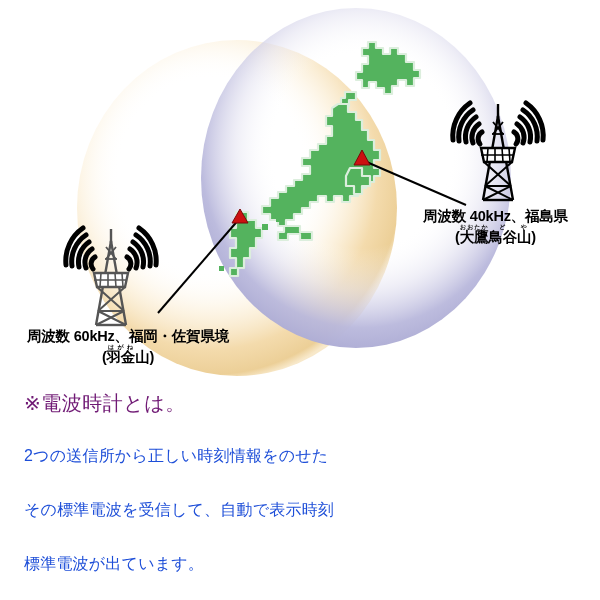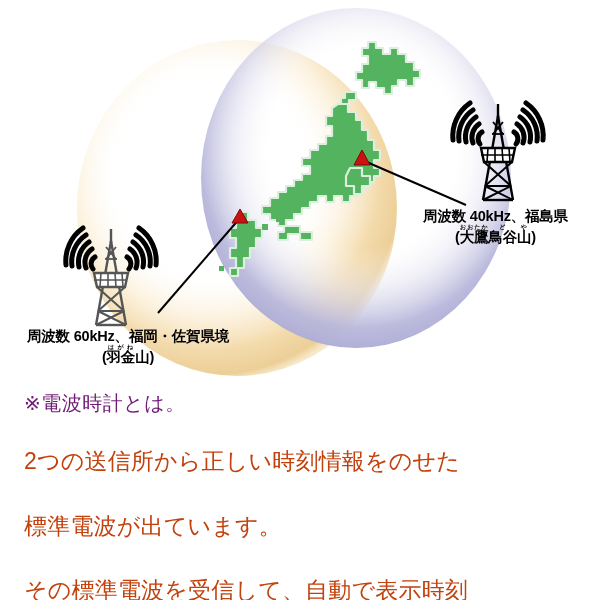--- a/index.html
+++ b/index.html
@@ -52,22 +52,22 @@
   }
   #heading {
     font-size: 20px;
     color: #701a75;
     letter-spacing: 0.5px;
     margin: 0 0 10px 0;
     font-weight: normal;
     line-height: 1.15;
   }
   .body-line {
-    font-size: 23px;
-    color: #c2410c;
+    font-size: 16px;
+    color: #1d4ed8;
     line-height: 1.55;
     letter-spacing: 0.2px;
     white-space: nowrap;
     margin-top: 29px;
   }
 </style>
 </head>
 <body>
 
 <div id="page">
@@ -229,17 +229,17 @@
       <div class="line1">周波数 60kHz、福岡・佐賀県境</div>
       <div class="line2">
         <span>(</span><ruby><span>羽金</span><rt>はがね</rt><span>山</span><rt></rt></ruby><span>)</span>
       </div>
     </div>
   </div>
 
   <div id="text-block">
     <h1 id="heading">※電波時計とは。</h1>
     <div class="body-line">2つの送信所から正しい時刻情報をのせた</div>
+    <div class="body-line">その標準電波を受信して、自動で表示時刻</div>
     <div class="body-line">標準電波が出ています。</div>
-    <div class="body-line">その標準電波を受信して、自動で表示時刻</div>
   </div>
 
 </div>
 
 </body></html>

